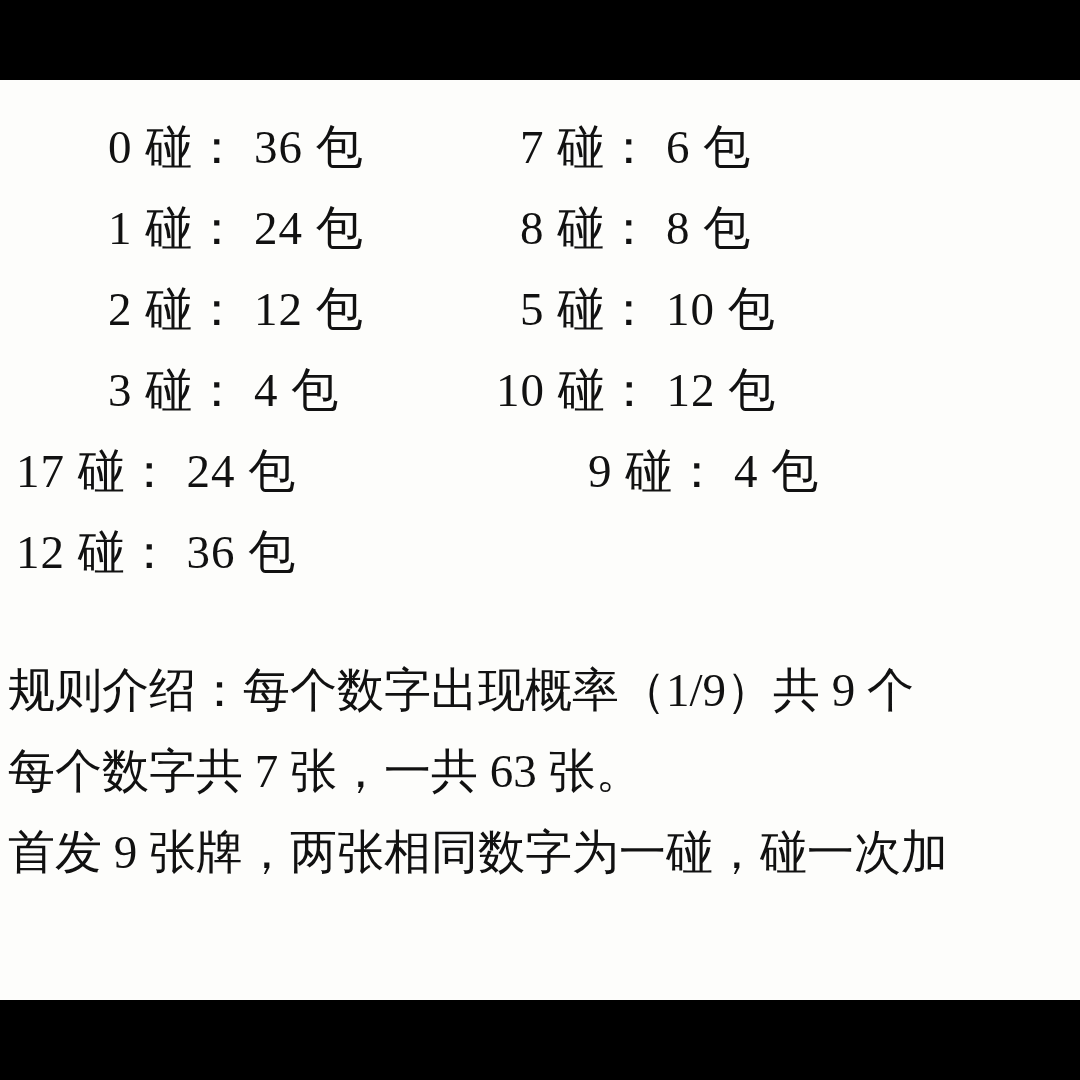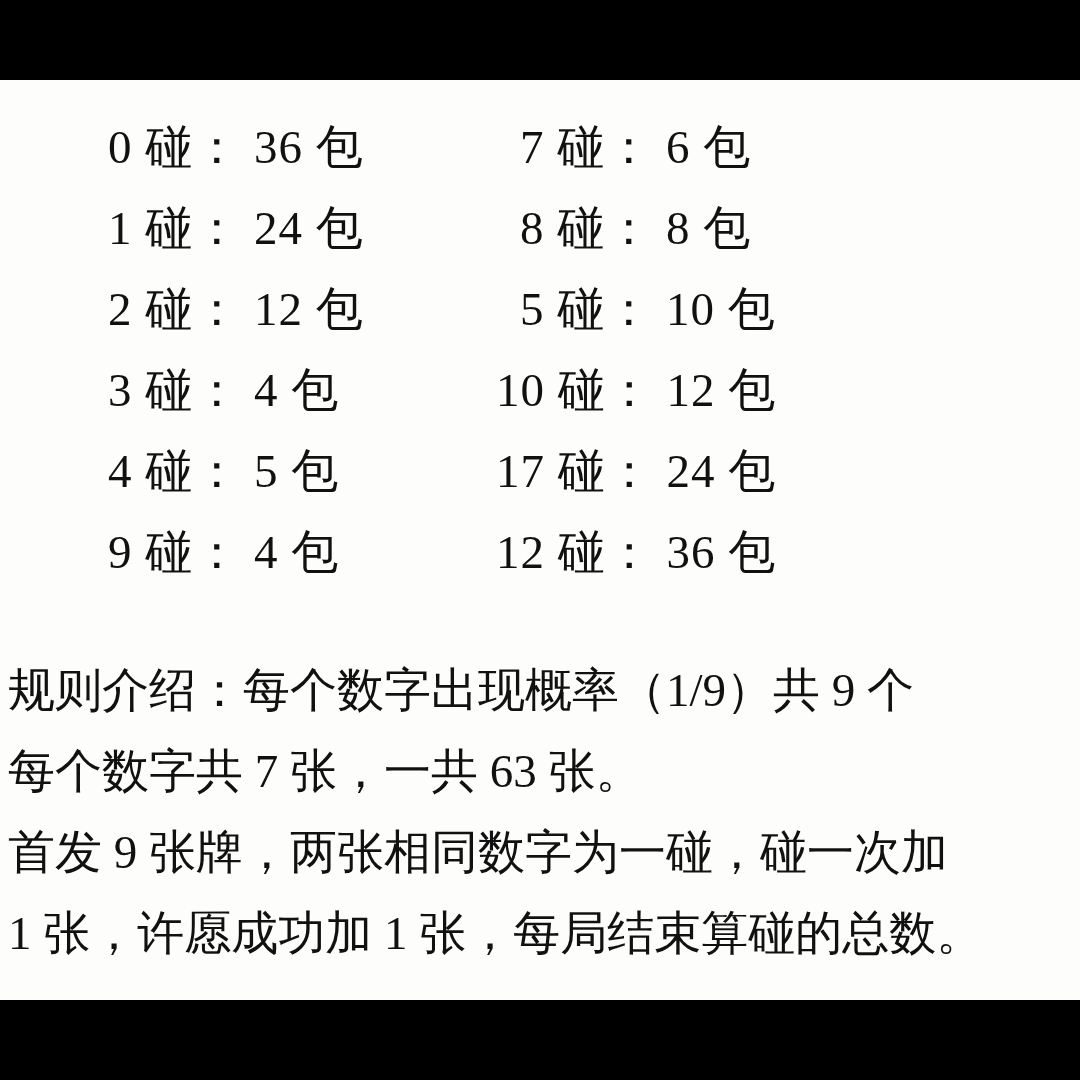--- a/index.html
+++ b/index.html
@@ -108,24 +108,20 @@
 
       <div class="payout-cell left">
         <span>3 碰：</span>
         <span class="num">4 包</span>
       </div>
       <div class="payout-cell right wide">
         <span>10 碰：</span>
         <span class="num">12 包</span>
       </div>
 
-      <div class="payout-cell left">
-        <span>4 碰：</span>
-        <span class="num">5 包</span>
-      </div>
       <div class="payout-cell right wide">
         <span>17 碰：</span>
         <span class="num">24 包</span>
       </div>
 
       <div class="payout-cell left">
         <span>9 碰：</span>
         <span class="num">4 包</span>
       </div>
       <div class="payout-cell right wide">
@@ -133,17 +129,16 @@
         <span class="num">36 包</span>
       </div>
 
       <div class="payout-cell right"></div>
     </div>
 
     <div class="rules">
       <div class="rule-line">规则介绍：每个数字出现概率（1/9）共 9 个</div>
       <div class="rule-line">每个数字共 7 张，一共 63 张。</div>
       <div class="rule-line">首发 9 张牌，两张相同数字为一碰，碰一次加</div>
-      <div class="rule-line">1 张，许愿成功加 1 张，每局结束算碰的总数。</div>
     </div>
 
   </div>
 </div>
 
 </body></html>

